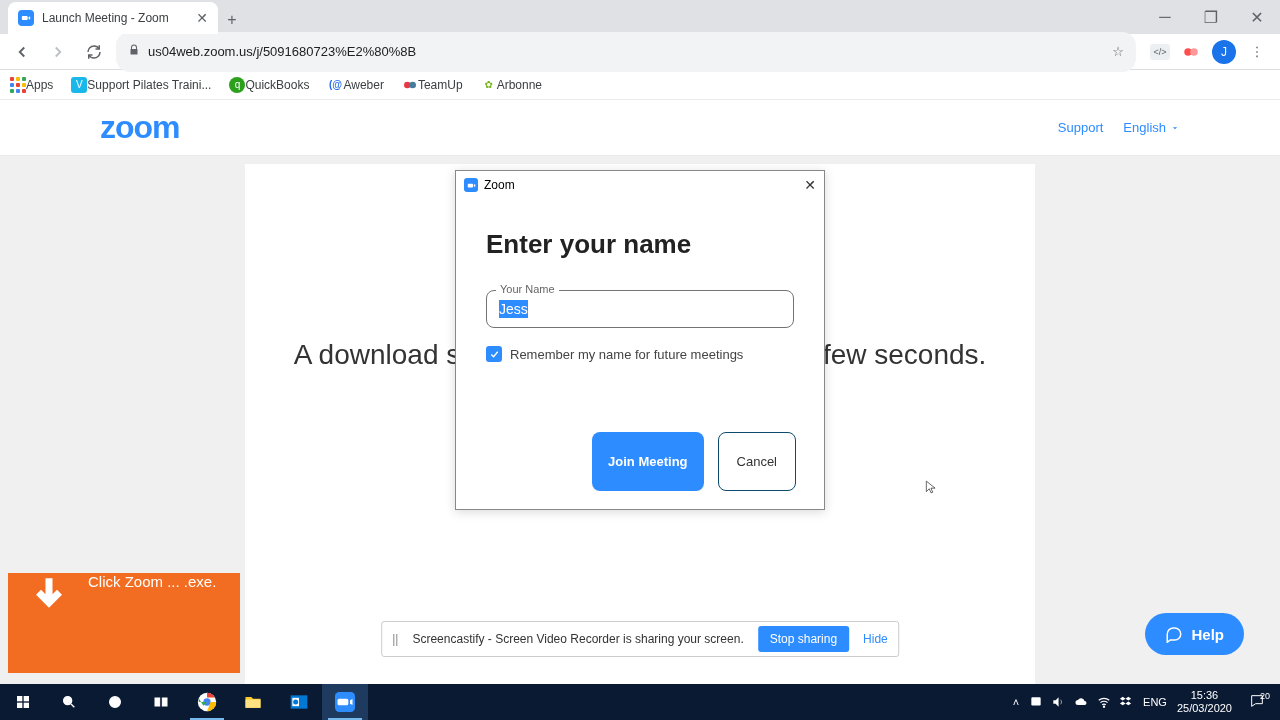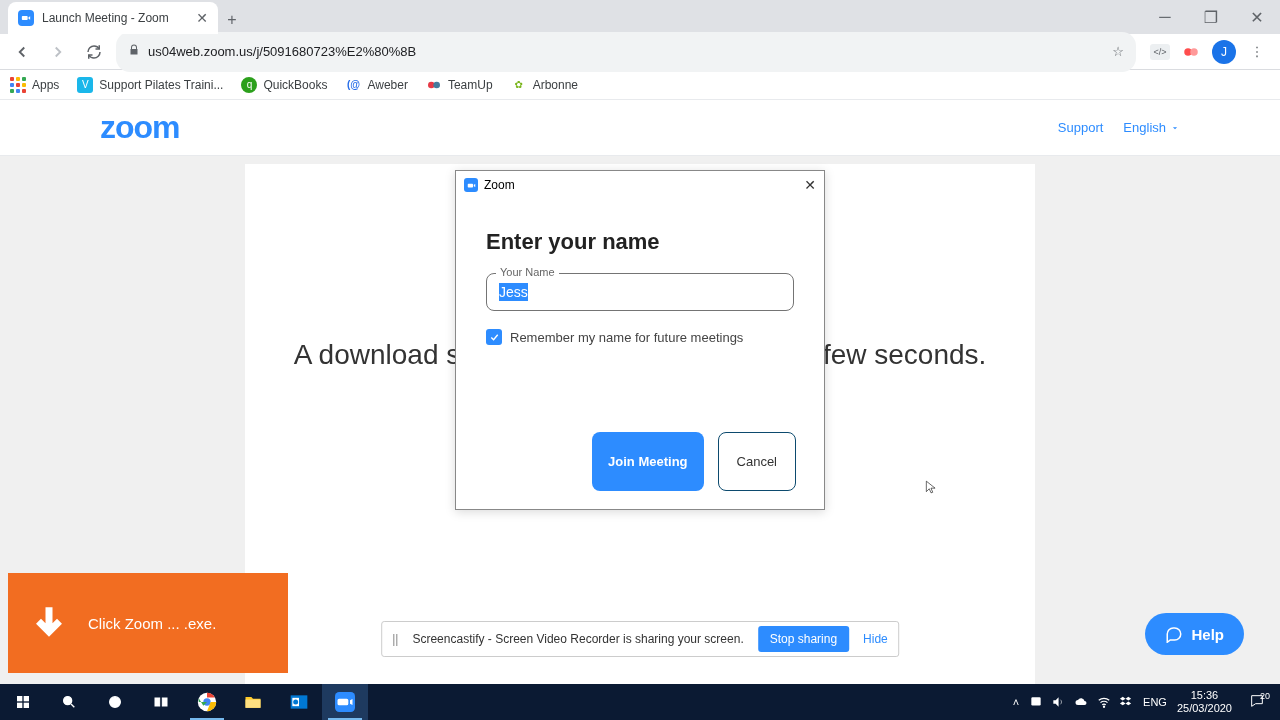--- a/index.html
+++ b/index.html
@@ -17,49 +17,49 @@
 .nav-btn{width:28px;height:28px;display:flex;align-items:center;justify-content:center;color:#5f6368;border-radius:50%}
 .nav-btn.disabled{color:#bdc1c6}
 .nav-btn svg{width:18px;height:18px}
 .omnibox{flex:1;height:40px;background:#f1f3f4;border-radius:14px;display:flex;align-items:center;padding:0 12px;gap:8px;font-size:13px;color:#202124}
 .omnibox .lock{color:#5f6368}
 .omnibox-right{margin-left:auto;display:flex;align-items:center;gap:10px;color:#5f6368}
 .ext-icons{display:flex;align-items:center;gap:12px;padding:0 6px}
 .ext-icon{width:18px;height:18px;display:flex;align-items:center;justify-content:center;font-size:13px;color:#5f6368}
 .avatar{width:24px;height:24px;border-radius:50%;background:#1a73e8;color:#fff;display:flex;align-items:center;justify-content:center;font-size:12px}
 .bookmarks{height:30px;background:#fff;display:flex;align-items:center;padding:0 10px;gap:18px;font-size:12px;color:#3c4043;border-bottom:1px solid #e8eaed}
-.bookmarks .bm{display:flex;align-items:center;gap:6px}
+.bookmarks .bm{display:flex;align-items:center;}
 .bm-icon{width:16px;height:16px;border-radius:3px;display:flex;align-items:center;justify-content:center;font-size:10px;color:#fff}
 .apps-icon{width:16px;height:16px;display:grid;grid-template-columns:repeat(3,4px);grid-template-rows:repeat(3,4px);gap:2px}
 .apps-icon span{background:#ea4335;border-radius:1px}
 .apps-icon span:nth-child(1){background:#ea4335}.apps-icon span:nth-child(2){background:#fbbc04}.apps-icon span:nth-child(3){background:#34a853}.apps-icon span:nth-child(4){background:#4285f4}.apps-icon span:nth-child(5){background:#ea4335}.apps-icon span:nth-child(6){background:#fbbc04}.apps-icon span:nth-child(7){background:#34a853}.apps-icon span:nth-child(8){background:#4285f4}.apps-icon span:nth-child(9){background:#ea4335}
 .page-header{height:56px;display:flex;align-items:center;padding:0 100px;border-bottom:1px solid #e8eaed;background:#fff}
 .zoom-logo{color:#2D8CFF;font-size:32px;font-weight:700;letter-spacing:-1px}
 .header-right{margin-left:auto;display:flex;align-items:center;gap:20px;font-size:13px;color:#2D8CFF}
 .lang-sel{display:flex;align-items:center;gap:4px}
 .page-body{background:#f0f0f0;height:529px;position:relative;display:flex;justify-content:center;padding-top:8px}
 .content-card{background:#fff;width:790px;height:100%;display:flex;flex-direction:column;align-items:center;padding-top:175px}
 .download-text{font-size:28px;color:#333;font-weight:400}
-.download-banner{position:absolute;left:8px;bottom:12px;width:280px;height:100px;background:#f26d21;color:#fff;display:flex;align-items:center;padding:0 20px;gap:18px}
+.download-banner{position:absolute;left:8px;bottom:12px;width:232px;height:100px;background:#f26d21;color:#fff;display:flex;align-items:flex-start;padding:0 20px;gap:18px}
 .download-banner .arrow{width:42px;height:42px}
 .download-banner .arrow svg{width:42px;height:42px;stroke:#fff;fill:none;stroke-width:4}
 .download-banner-text{font-size:15px}
 .share-bar{position:absolute;bottom:28px;left:50%;transform:translateX(-50%);background:#fff;border:1px solid #ccc;border-radius:3px;height:36px;display:flex;align-items:center;padding:0 10px;gap:14px;font-size:12px;color:#333}
 .share-bar .pause{color:#888}
 .stop-share{background:#2D8CFF;color:#fff;padding:6px 12px;border-radius:3px;font-size:12px}
 .hide-link{color:#2D8CFF}
 .help-btn{position:absolute;right:36px;bottom:30px;background:#2D8CFF;color:#fff;border-radius:22px;height:42px;padding:0 20px;display:flex;align-items:center;gap:8px;font-size:15px;font-weight:600}
 .help-btn svg{width:18px;height:18px;fill:none;stroke:#fff;stroke-width:2}
 .dialog{position:absolute;left:455px;top:170px;width:370px;height:340px;background:#fff;border:1px solid #888;box-shadow:0 2px 10px rgba(0,0,0,0.15)}
 .dialog-title{height:28px;display:flex;align-items:center;padding:0 8px;gap:6px;font-size:12px;border-bottom:none}
 .dialog-title .z-icon{width:14px;height:14px;background:#2D8CFF;border-radius:3px;display:flex;align-items:center;justify-content:center}
 .dialog-title .z-icon svg{width:9px;height:9px;fill:#fff}
 .dialog-close{margin-left:auto;font-size:14px;color:#333}
 .dialog-body{padding:30px 30px 20px 30px}
-.dialog-heading{font-size:22px;font-weight:700;color:#222;margin-bottom:18px}
+.dialog-heading{font-size:26px;font-weight:700;color:#222;margin-bottom:30px}
 .field-wrap{position:relative;margin-bottom:18px}
 .field-label{position:absolute;top:-7px;left:10px;background:#fff;padding:0 4px;font-size:11px;color:#666}
 .name-input{width:100%;height:38px;border:1px solid #757575;border-radius:8px;padding:0 12px;font-size:14px;outline:none}
 .input-sel{background:#2D8CFF;color:#fff;padding:1px 0}
 .check-row{display:flex;align-items:center;gap:8px;font-size:13px;color:#444}
 .checkbox{width:16px;height:16px;background:#2D8CFF;border-radius:3px;display:flex;align-items:center;justify-content:center}
 .checkbox svg{width:11px;height:11px;stroke:#fff;stroke-width:3;fill:none}
 .dialog-footer{position:absolute;bottom:18px;right:28px;display:flex;gap:14px}
 .btn-primary{background:#2D8CFF;color:#fff;border:none;border-radius:8px;padding:22px 16px;font-size:13px;font-weight:600}
 .btn-secondary{background:#fff;color:#333;border:1px solid #0c4a6e;border-radius:8px;padding:9px 18px;font-size:13px}

